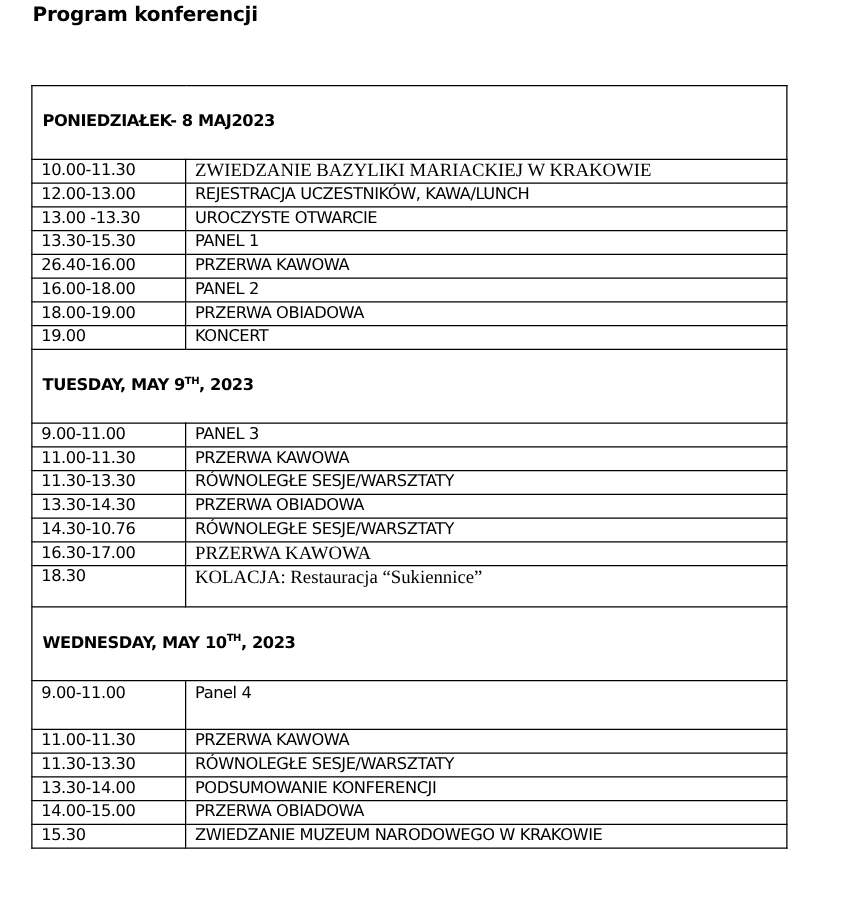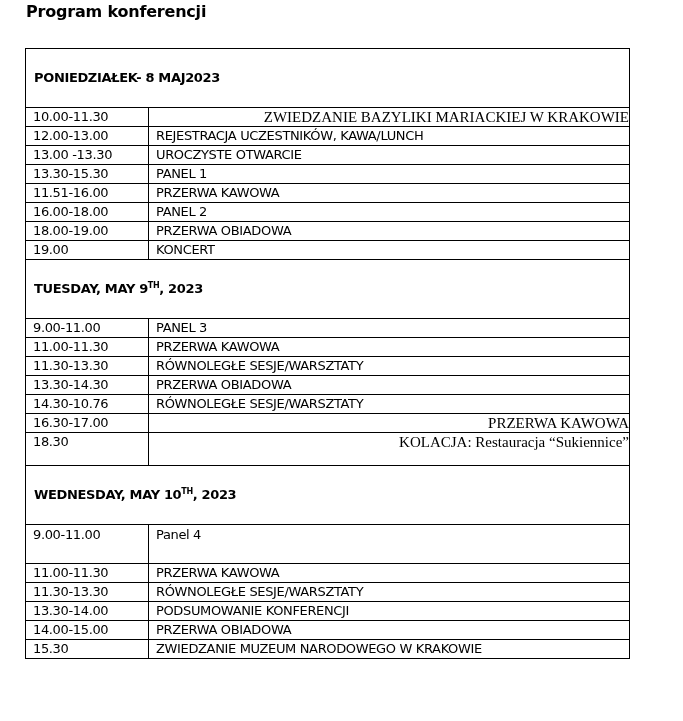--- a/index.html
+++ b/index.html
@@ -1,30 +1,30 @@
 <!DOCTYPE html>
 <html><head>
 <meta charset="utf-8">
 <style>
   html, body { margin: 0; padding: 0; background: #ffffff; }
   body { width: 683px; height: 721px; position: relative; overflow: hidden;
          font-family: "Liberation Sans", "DejaVu Sans", sans-serif; color: #000; }
   .doc-title { position: absolute; left: 26px; top: 2px; font-size: 16px; font-weight: bold;
                font-family: "DejaVu Sans", "Liberation Sans", sans-serif; letter-spacing: -0.2px; }
-  table.schedule { position: absolute; left: 25px; top: 48px; width: 605px;
+  table.schedule { position: absolute; left: 25px; top: 68px; width: 605px;
                    border-collapse: collapse; table-layout: fixed; }
   table.schedule td { border: 1.3px solid #000; padding: 0 0 0 7px; font-size: 13px;
                       line-height: 18px; vertical-align: top; white-space: nowrap; overflow: hidden;
                       font-family: "DejaVu Sans", "Liberation Sans", sans-serif; letter-spacing: -0.35px; }
   table.schedule td.time { width: 116px; }
   tr.row td { height: 18px; }
   tr.day td { height: 58px; vertical-align: middle; font-weight: bold; font-size: 13px; padding-left: 8px; }
   tr.day sup { font-size: 8px; vertical-align: 5px; line-height: 0; }
   td.serif { font-family: "Liberation Serif", "DejaVu Serif", serif !important; font-size: 15px !important;
-             letter-spacing: 0 !important; text-align: right; }
+             letter-spacing: 0 !important; }
   tr.tall-kolacja td { height: 32px; }
   tr.tall-panel4 td { height: 37px; padding-top: 1px; }
 </style>
 </head>
 <body>
 
 <div class="doc-title">Program konferencji</div>
 
 <table class="schedule">
   <colgroup>
@@ -46,21 +46,21 @@
     </tr>
     <tr class="row">
       <td class="time">13.00 -13.30</td>
       <td>UROCZYSTE OTWARCIE</td>
     </tr>
     <tr class="row">
       <td class="time">13.30-15.30</td>
       <td>PANEL 1</td>
     </tr>
     <tr class="row">
-      <td class="time">11.51-16.00</td>
+      <td class="time">26.40-16.00</td>
       <td>PRZERWA KAWOWA</td>
     </tr>
     <tr class="row">
       <td class="time">16.00-18.00</td>
       <td>PANEL 2</td>
     </tr>
     <tr class="row">
       <td class="time">18.00-19.00</td>
       <td>PRZERWA OBIADOWA</td>
     </tr>

